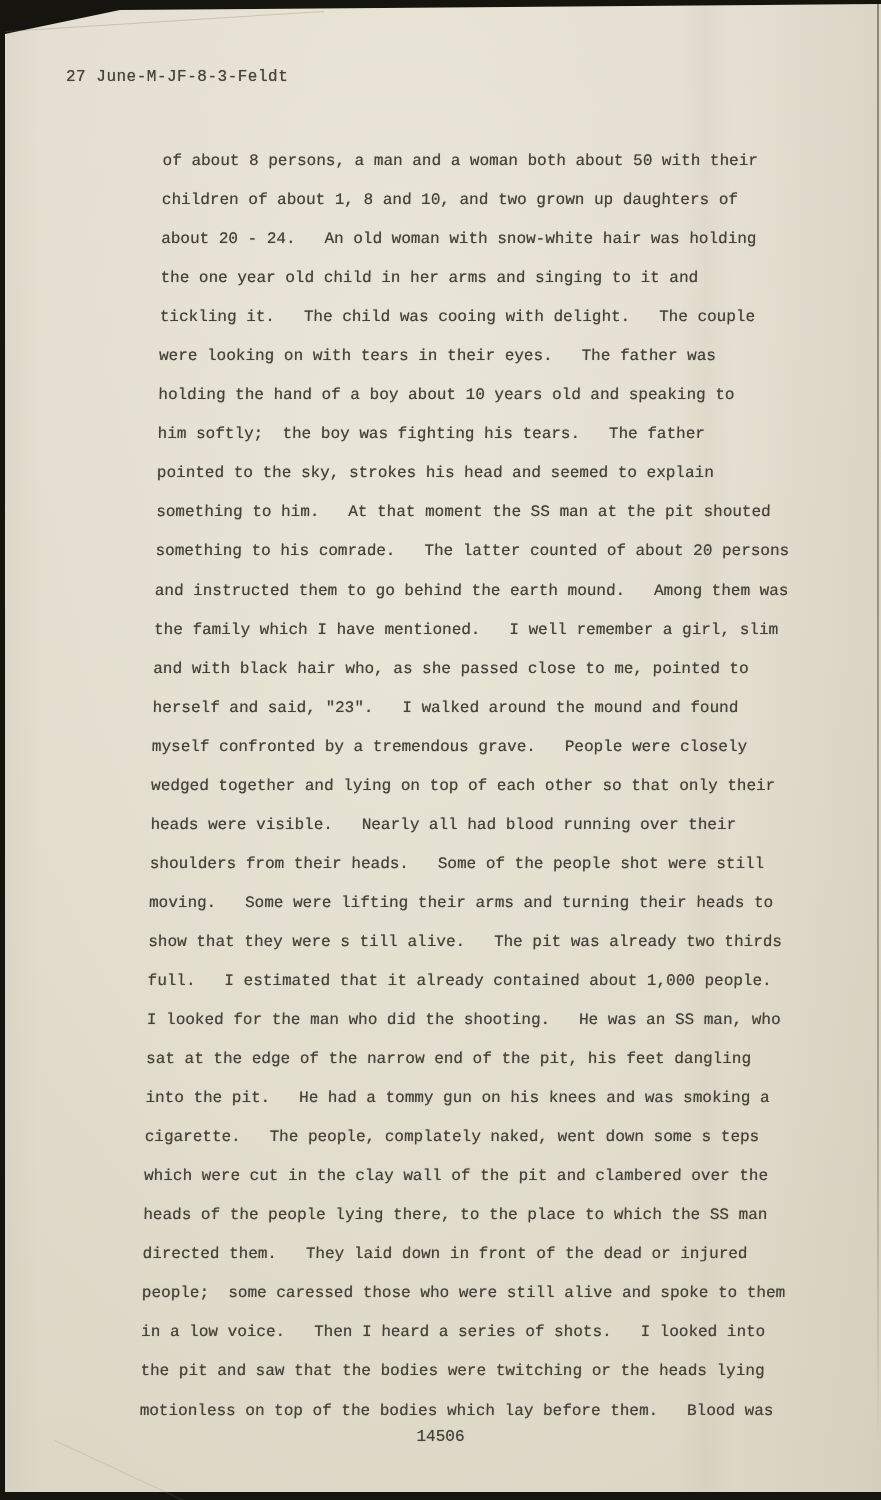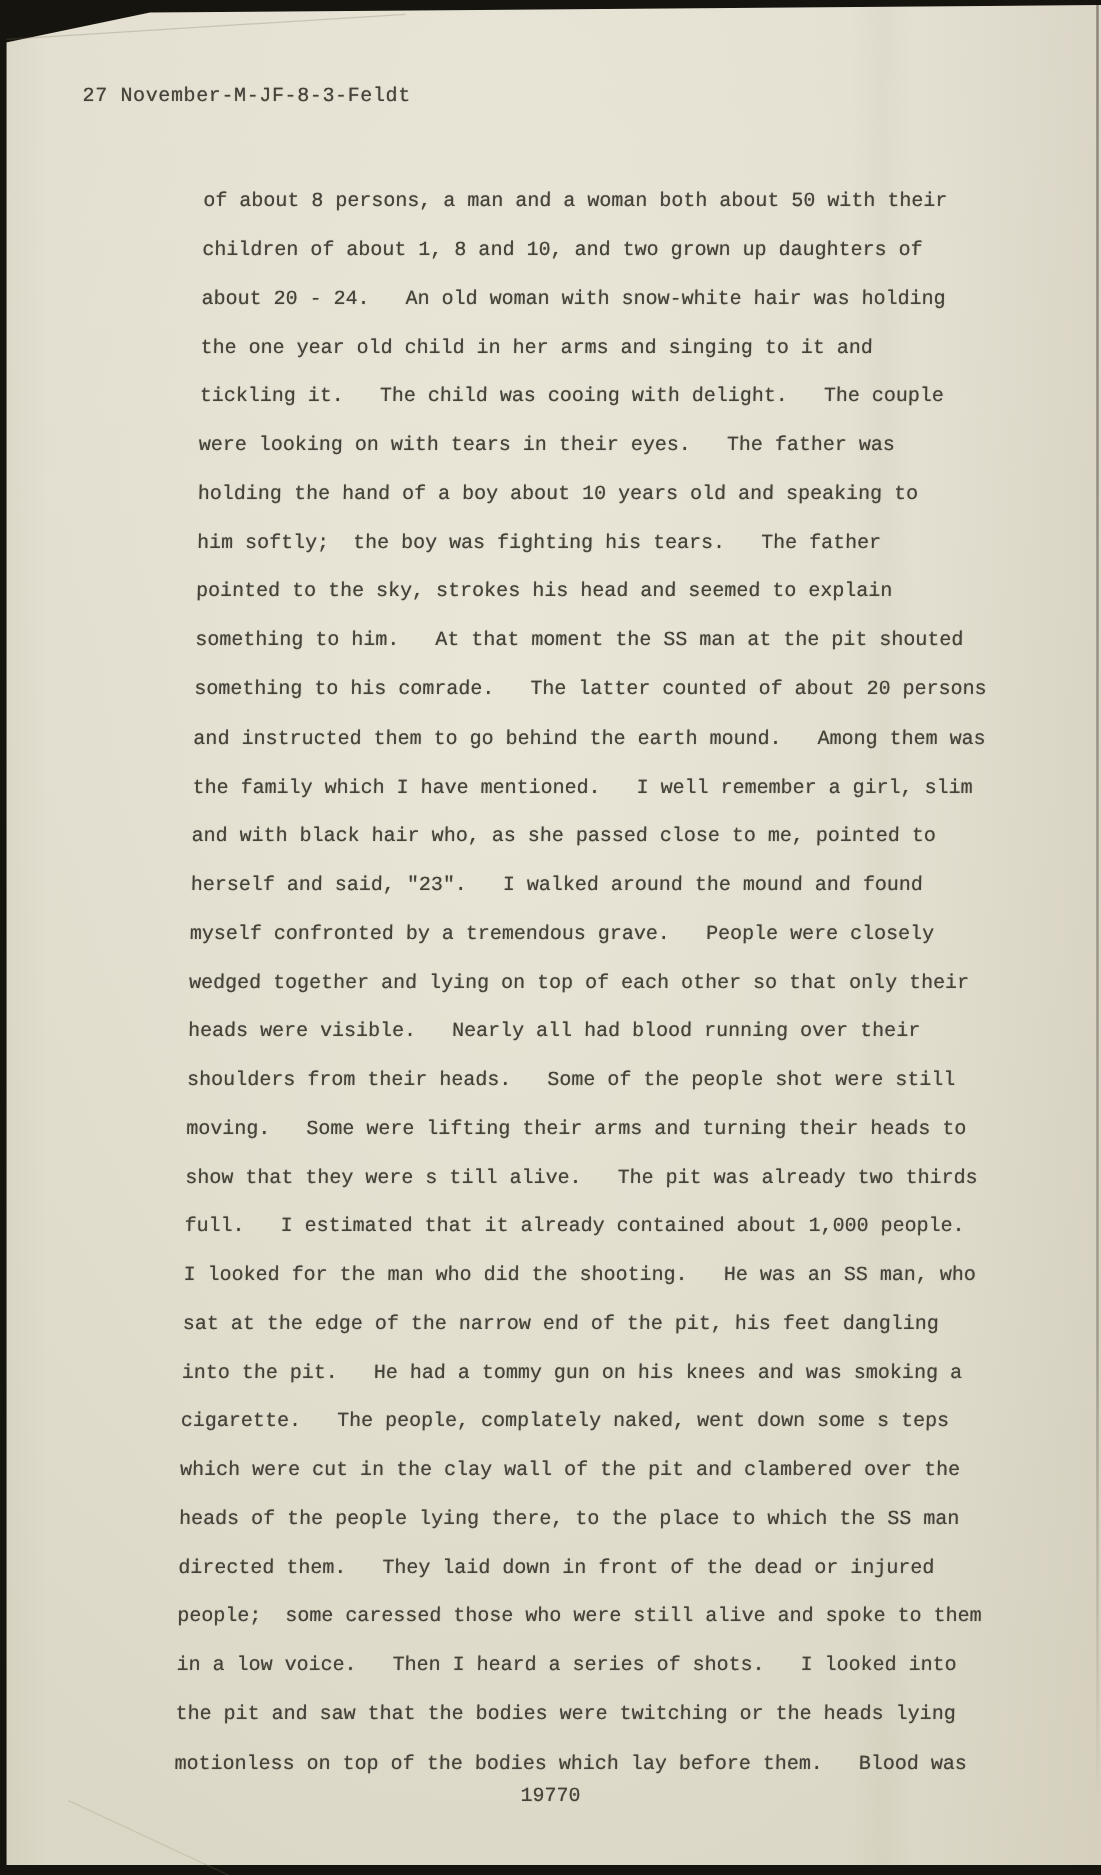--- a/index.html
+++ b/index.html
@@ -97,17 +97,17 @@
 <body>
 
 <div class="paper">
   <div class="texture"></div>
 </div>
 
 <div class="crease-top"></div>
 <div class="crease-bottom-left"></div>
 <div class="edge-right-line"></div>
 
-<div class="typed header-line">27 November-M-JF-8-3-Feldt</div>
+<div class="typed header-line">27 June-M-JF-8-3-Feldt</div>
 
 <div class="typed body-text"><div class="text-line">of about 8 persons, a man and a woman both about 50 with their</div><div class="text-line">children of about 1, 8 and 10, and two grown up daughters of</div><div class="text-line">about 20 - 24.   An old woman with snow-white hair was holding</div><div class="text-line">the one year old child in her arms and singing to it and</div><div class="text-line">tickling it.   The child was cooing with delight.   The couple</div><div class="text-line">were looking on with tears in their eyes.   The father was</div><div class="text-line">holding the hand of a boy about 10 years old and speaking to</div><div class="text-line">him softly;  the boy was fighting his tears.   The father</div><div class="text-line">pointed to the sky, strokes his head and seemed to explain</div><div class="text-line">something to him.   At that moment the SS man at the pit shouted</div><div class="text-line">something to his comrade.   The latter counted of about 20 persons</div><div class="text-line">and instructed them to go behind the earth mound.   Among them was</div><div class="text-line">the family which I have mentioned.   I well remember a girl, slim</div><div class="text-line">and with black hair who, as she passed close to me, pointed to</div><div class="text-line">herself and said, "23".   I walked around the mound and found</div><div class="text-line">myself confronted by a tremendous grave.   People were closely</div><div class="text-line">wedged together and lying on top of each other so that only their</div><div class="text-line">heads were visible.   Nearly all had blood running over their</div><div class="text-line">shoulders from their heads.   Some of the people shot were still</div><div class="text-line">moving.   Some were lifting their arms and turning their heads to</div><div class="text-line">show that they were s till alive.   The pit was already two thirds</div><div class="text-line">full.   I estimated that it already contained about 1,000 people.</div><div class="text-line">I looked for the man who did the shooting.   He was an SS man, who</div><div class="text-line">sat at the edge of the narrow end of the pit, his feet dangling</div><div class="text-line">into the pit.   He had a tommy gun on his knees and was smoking a</div><div class="text-line">cigarette.   The people, complately naked, went down some s teps</div><div class="text-line">which were cut in the clay wall of the pit and clambered over the</div><div class="text-line">heads of the people lying there, to the place to which the SS man</div><div class="text-line">directed them.   They laid down in front of the dead or injured</div><div class="text-line">people;  some caressed those who were still alive and spoke to them</div><div class="text-line">in a low voice.   Then I heard a series of shots.   I looked into</div><div class="text-line">the pit and saw that the bodies were twitching or the heads lying</div><div class="text-line">motionless on top of the bodies which lay before them.   Blood was</div></div>
 
-<div class="typed page-number">19770</div>
+<div class="typed page-number">14506</div>
 
 </body></html>

